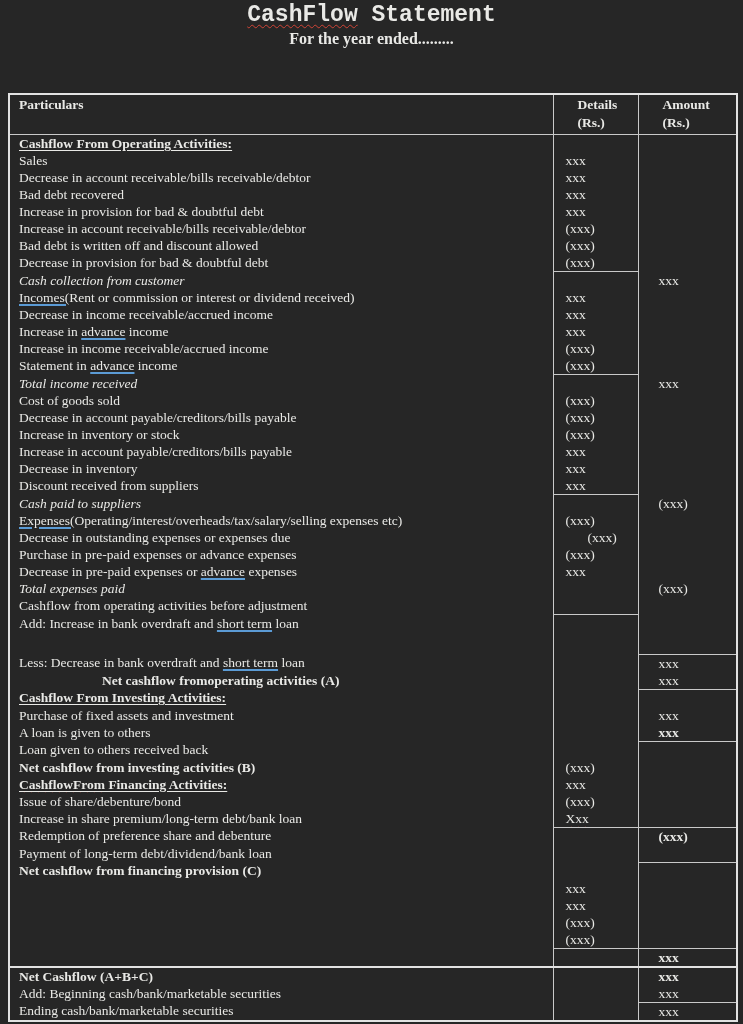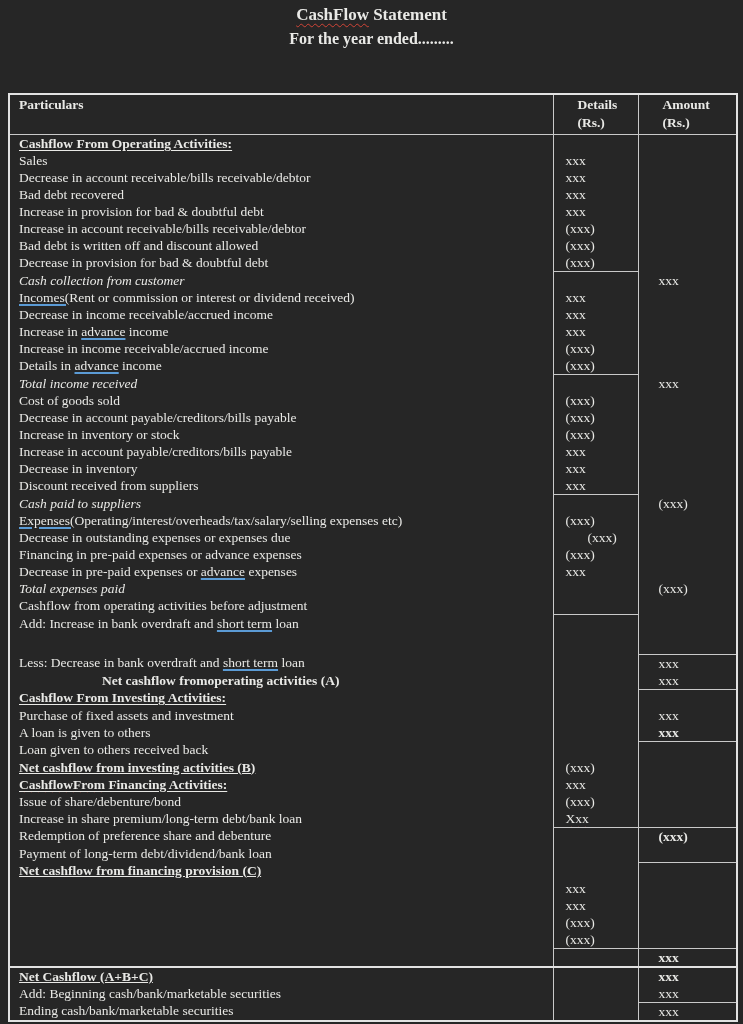--- a/index.html
+++ b/index.html
@@ -12,22 +12,23 @@
   }
   html,body{margin:0;padding:0;}
   body{
     width:743px;height:1024px;
     background:var(--bg);
     color:var(--text);
     font-family:"Liberation Serif","DejaVu Serif",serif;
     overflow:hidden;
   }
   .doc-title{
-    text-align:center;font-weight:bold;font-size:17px;line-height:20px;
+    text-align:center;font-weight:bold;font-size:23px;line-height:20px;
     margin-top:5px;
+    font-family:Liberation Mono, monospace;
   }
   .doc-subtitle{
     text-align:center;font-weight:bold;font-size:16px;line-height:20px;
     margin-top:4px;margin-bottom:5px;
   }
   table.cf{
     border-collapse:collapse;table-layout:fixed;
     width:728px;margin-left:8px;
     border:2px solid var(--outer);
     margin-top:44px;
@@ -44,21 +45,21 @@
     vertical-align:top;
     font-size:13.5px;line-height:17px;height:17px;
     padding:0 0 0 9px;
     white-space:nowrap;overflow:hidden;
   }
   td.c-d{border-left:1px solid var(--line);padding-left:12px;}
   td.c-a{border-left:1px solid var(--line);padding-left:20px;}
   td.c-d.ind{padding-left:34px;}
   .s-sec{font-weight:bold;text-decoration:underline;text-decoration-thickness:1px;text-underline-offset:2px;}
   .s-it{font-style:italic;}
-  .s-b{font-weight:bold;text-decoration:underline;}
+  .s-b{font-weight:bold;}
   .s-bc{font-weight:bold;padding-left:92px;}
   .vb{font-weight:bold;}
   .bb{border-bottom:1px solid var(--line);}
   tr.divider-top td{border-top:2px solid var(--outer);}
   .u-blue{
     text-decoration:underline;
     text-decoration-color:var(--blue);
     text-decoration-thickness:2px;
     text-underline-offset:2px;
   }
@@ -158,21 +159,21 @@
         <td class="c-p"><span>Increase in </span><span class="u-blue">advance</span><span> income</span></td>
         <td class="c-d">xxx</td>
         <td class="c-a"></td>
       </tr>
       <tr>
         <td class="c-p"><span>Increase in income receivable/accrued income</span></td>
         <td class="c-d">(xxx)</td>
         <td class="c-a"></td>
       </tr>
       <tr>
-        <td class="c-p"><span>Details in </span><span class="u-blue">advance</span><span> income</span></td>
+        <td class="c-p"><span>Statement in </span><span class="u-blue">advance</span><span> income</span></td>
         <td class="c-d bb">(xxx)</td>
         <td class="c-a"></td>
       </tr>
       <tr>
         <td class="c-p s-it"><span>Total income received</span></td>
         <td class="c-d"></td>
         <td class="c-a">xxx</td>
       </tr>
       <tr>
         <td class="c-p"><span>Cost of goods sold</span></td>
@@ -213,21 +214,21 @@
         <td class="c-p"><span class="u-blue">Expenses(</span><span>Operating/interest/overheads/tax/salary/selling expenses </span><span class="u-wavy">etc</span><span>)</span></td>
         <td class="c-d">(xxx)</td>
         <td class="c-a"></td>
       </tr>
       <tr>
         <td class="c-p"><span>Decrease in outstanding expenses or expenses due</span></td>
         <td class="c-d ind">(xxx)</td>
         <td class="c-a"></td>
       </tr>
       <tr>
-        <td class="c-p"><span>Financing in pre-paid expenses or advance expenses</span></td>
+        <td class="c-p"><span>Purchase in pre-paid expenses or advance expenses</span></td>
         <td class="c-d">(xxx)</td>
         <td class="c-a"></td>
       </tr>
       <tr>
         <td class="c-p"><span>Decrease in pre-paid expenses or </span><span class="u-blue">advance</span><span> expenses</span></td>
         <td class="c-d">xxx</td>
         <td class="c-a"></td>
       </tr>
       <tr>
         <td class="c-p s-it"><span>Total expenses paid</span></td>

